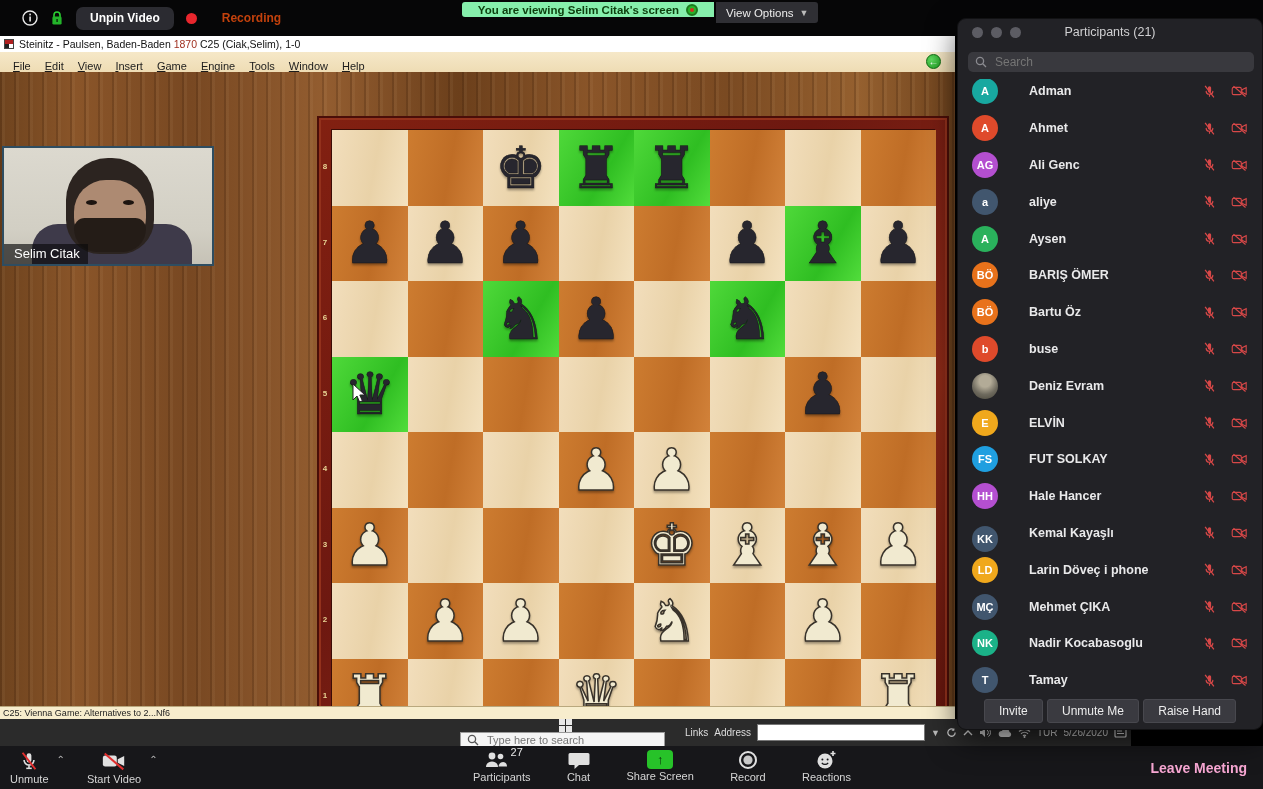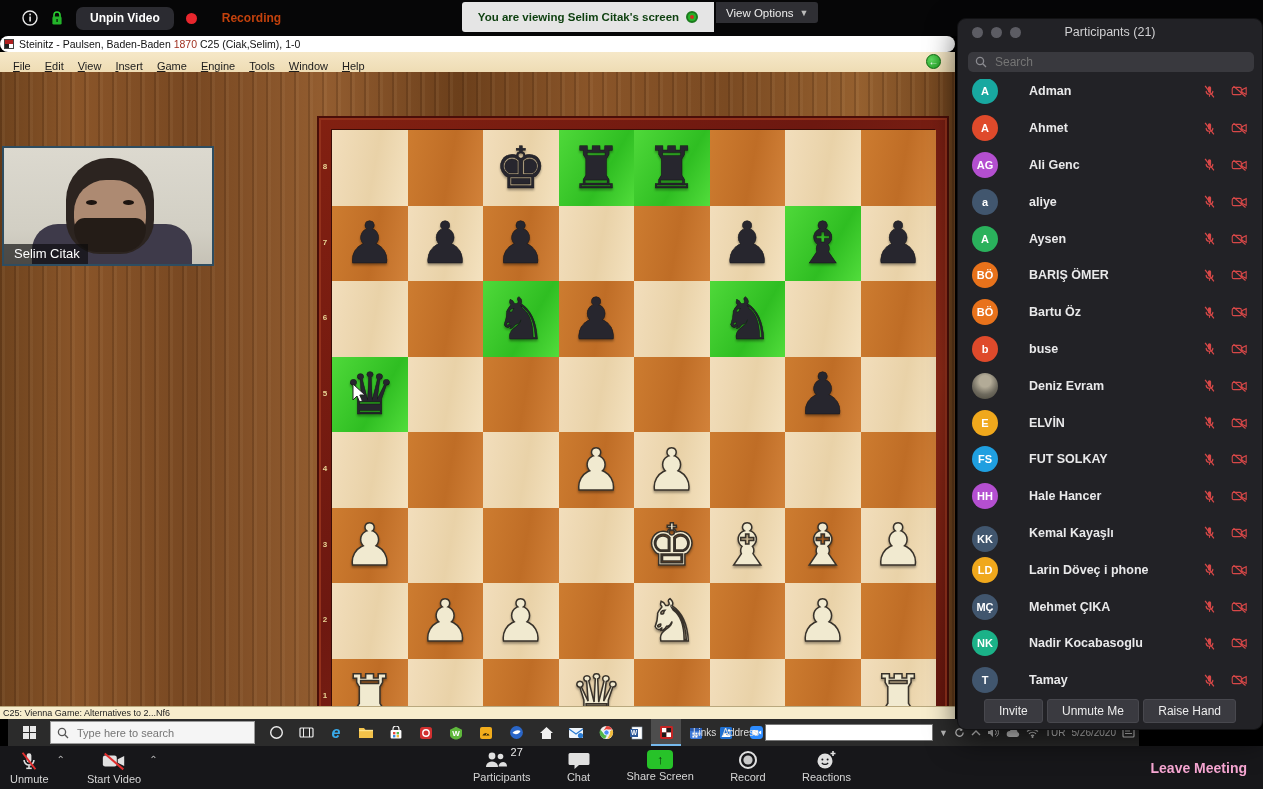--- a/index.html
+++ b/index.html
@@ -5,29 +5,29 @@
   html,body{margin:0;padding:0;background:#000;}
   *{box-sizing:border-box;font-family:"Liberation Sans",sans-serif;}
   .screen{position:relative;width:1263px;height:789px;background:#000;overflow:hidden;}
 
   
   .topbar{position:absolute;left:0;top:0;width:1263px;height:36px;background:#060607;z-index:3;}
   .tb-left{position:absolute;left:22px;top:0;height:36px;display:flex;align-items:center;gap:12px;}
   .pill{background:#2b2b31;border-radius:7px;height:23px;display:flex;align-items:center;padding:0 14px;color:#fff;font-weight:bold;font-size:12px;}
   .rec{display:flex;align-items:center;gap:25px;color:#c2410c;font-weight:bold;font-size:12px;}
   .rec-dot{width:11px;height:11px;border-radius:50%;background:#e8262d;}
-  .banner{position:absolute;left:462px;top:2px;width:252px;height:30px;background:#e5e5e5;border-radius:3px 0 0 3px;display:flex;align-items:center;justify-content:center;gap:7px;color:#0d3f0e;font-size:11.5px;font-weight:bold;}
+  .banner{position:absolute;left:462px;top:2px;width:252px;height:15px;background:#86efac;border-radius:3px 0 0 3px;display:flex;align-items:center;justify-content:center;gap:7px;color:#0d3f0e;font-size:11.5px;font-weight:bold;}
   .banner-rec{width:12px;height:12px;border-radius:50%;border:2px solid #1b7a1d;background:#27b32a;position:relative;}
   .banner-rec::after{content:"";position:absolute;left:2px;top:2px;width:4px;height:4px;border-radius:50%;background:#d03020;}
   .viewopts{position:absolute;left:716px;top:2px;height:21px;background:#2f2f34;border-radius:0 3px 3px 0;display:flex;align-items:center;gap:6px;padding:0 10px;color:#ececec;font-size:11.5px;}
   .caret{font-size:9px;color:#bbb;}
 
   
   .chesswin{position:absolute;left:0;top:36px;width:955px;height:683px;overflow:hidden;z-index:1;}
-  .titlebar{position:absolute;left:0;top:0;width:100%;height:16px;background:#ffffff;display:flex;align-items:center;gap:5px;padding-left:4px;font-size:10.5px;color:#111;border-radius:8px;}
+  .titlebar{position:absolute;left:0;top:0;width:100%;height:16px;background:#ffffff;display:flex;align-items:center;gap:5px;padding-left:4px;font-size:10.5px;color:#111;}
   .cb-icon{width:10px;height:10px;display:inline-block;background:conic-gradient(#b02020 0 25%,#fff 0 50%,#202020 0 75%,#b02020 0);border:1px solid #444;}
   .title-year{color:#a03020;}
   .menubar{position:absolute;left:0;top:16px;width:100%;height:20px;background:linear-gradient(#f6e8c8,#eedcb4);display:flex;align-items:flex-end;padding-left:6px;font-size:11px;color:#1c1c1c;}
   .menu-item{padding:0 7px;cursor:default;}
   .menu-item u{text-decoration:underline;}
   .menu-back{position:absolute;right:14px;top:2px;width:15px;height:15px;border-radius:50%;background:radial-gradient(circle at 35% 35%,#5fd95f,#1f9a22);border:1px solid #0c6b10;color:#fff;font-size:10px;line-height:13px;text-align:center;}
   .deskwood{position:absolute;left:0;top:36px;width:100%;height:634px;
     background:
       repeating-linear-gradient(90deg, rgba(40,18,4,.18) 0 2px, rgba(255,230,190,.05) 2px 5px, rgba(0,0,0,0) 5px 14px),
       linear-gradient(90deg,#6e431e,#8a5529 8%,#784822 20%,#935d30 34%,#6b3f1b 48%,#8a5529 62%,#7a4a22 76%,#95602f 90%,#6e431e);}
@@ -51,21 +51,21 @@
   .sq.light{background:linear-gradient(100deg,#f2debc,#e9d2a8 55%,#f4e2c0);}
   .sq.dark{background:linear-gradient(100deg,#cd7c30,#bf6d26 55%,#d2823a);}
   .sq.hl{background:linear-gradient(120deg,#4fd93a,#2fbe22 60%,#52dd3c)!important;}
   .piece{position:absolute;inset:0;display:flex;align-items:center;justify-content:center;font-family:"DejaVu Sans",sans-serif;font-size:58px;line-height:1;pointer-events:none;}
   .piece.b{color:#27262e;-webkit-text-stroke:0.5px #15151a;filter:drop-shadow(0 2px 1px rgba(0,0,0,.35));}
   .piece.w{color:#f1ead0;-webkit-text-stroke:1.5px #38322a;filter:drop-shadow(0 2px 1px rgba(0,0,0,.35));}
   .rank-label{position:absolute;left:0;width:12px;text-align:center;color:#e8d494;font-size:8px;font-weight:bold;}
   .cursor-arrow{position:absolute;left:20px;top:26px;width:15px;height:21px;z-index:5;}
 
   
-  .taskbar{position:absolute;left:8px;top:719px;width:1131px;height:27px;background:#2b2b2b;z-index:2;display:flex;align-items:center;}
+  .taskbar{position:absolute;left:0;top:719px;width:1131px;height:27px;background:#2b2b2b;z-index:2;display:flex;align-items:center;flex-direction:column;}
   .start-btn{width:42px;height:27px;display:flex;align-items:center;justify-content:center;}
   .win-logo{width:13px;height:13px;display:grid;grid-template-columns:6px 6px;grid-template-rows:6px 6px;gap:1px;}
   .win-logo i{background:#e8e8e8;}
   .tb-search{width:205px;height:23px;background:#f5f5f5;border:1px solid #9a9a9a;display:flex;align-items:center;gap:6px;padding:0 6px;margin-right:6px;}
   .tb-search input{border:none;outline:none;background:transparent;font-size:11px;color:#444;width:160px;}
   .tb-icons{display:flex;align-items:center;}
   .tbi{width:30px;height:27px;display:flex;align-items:center;justify-content:center;}
   .tbi.active{background:#4d4d4d;box-shadow:inset 0 -2px 0 #76b9ed;}
   .glyph{font-size:13px;line-height:1;}
   .tb-right{position:absolute;right:0;top:0;height:27px;display:flex;align-items:center;gap:6px;padding-right:4px;color:#ddd;font-size:10px;}

